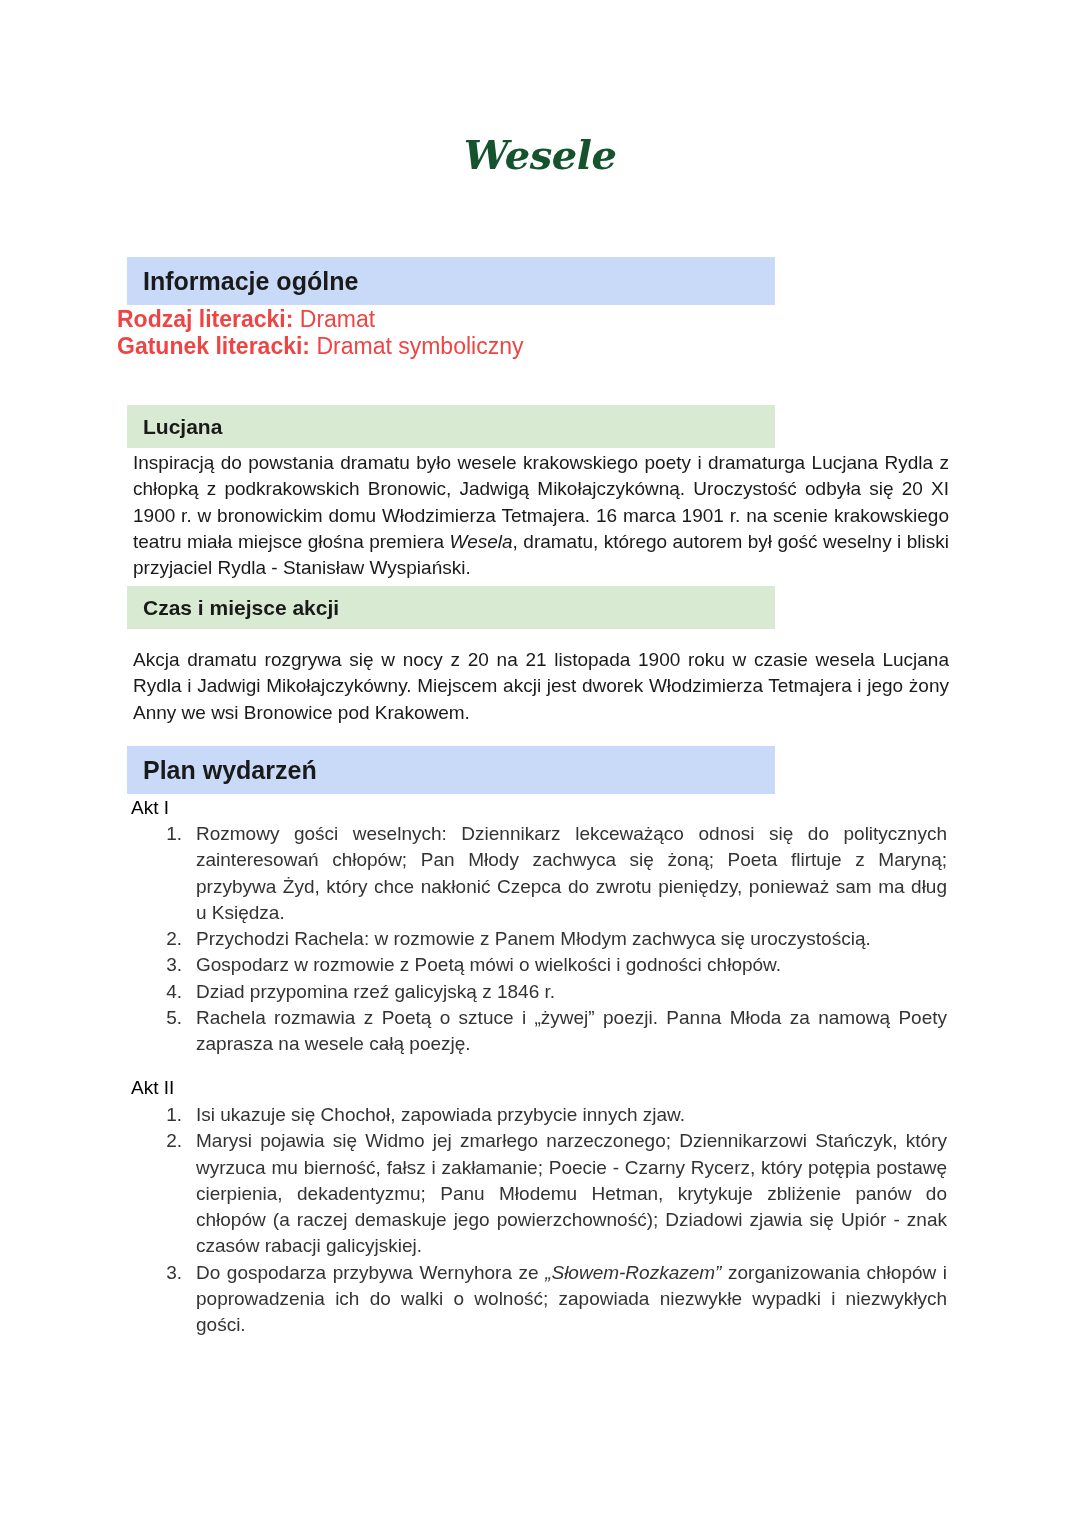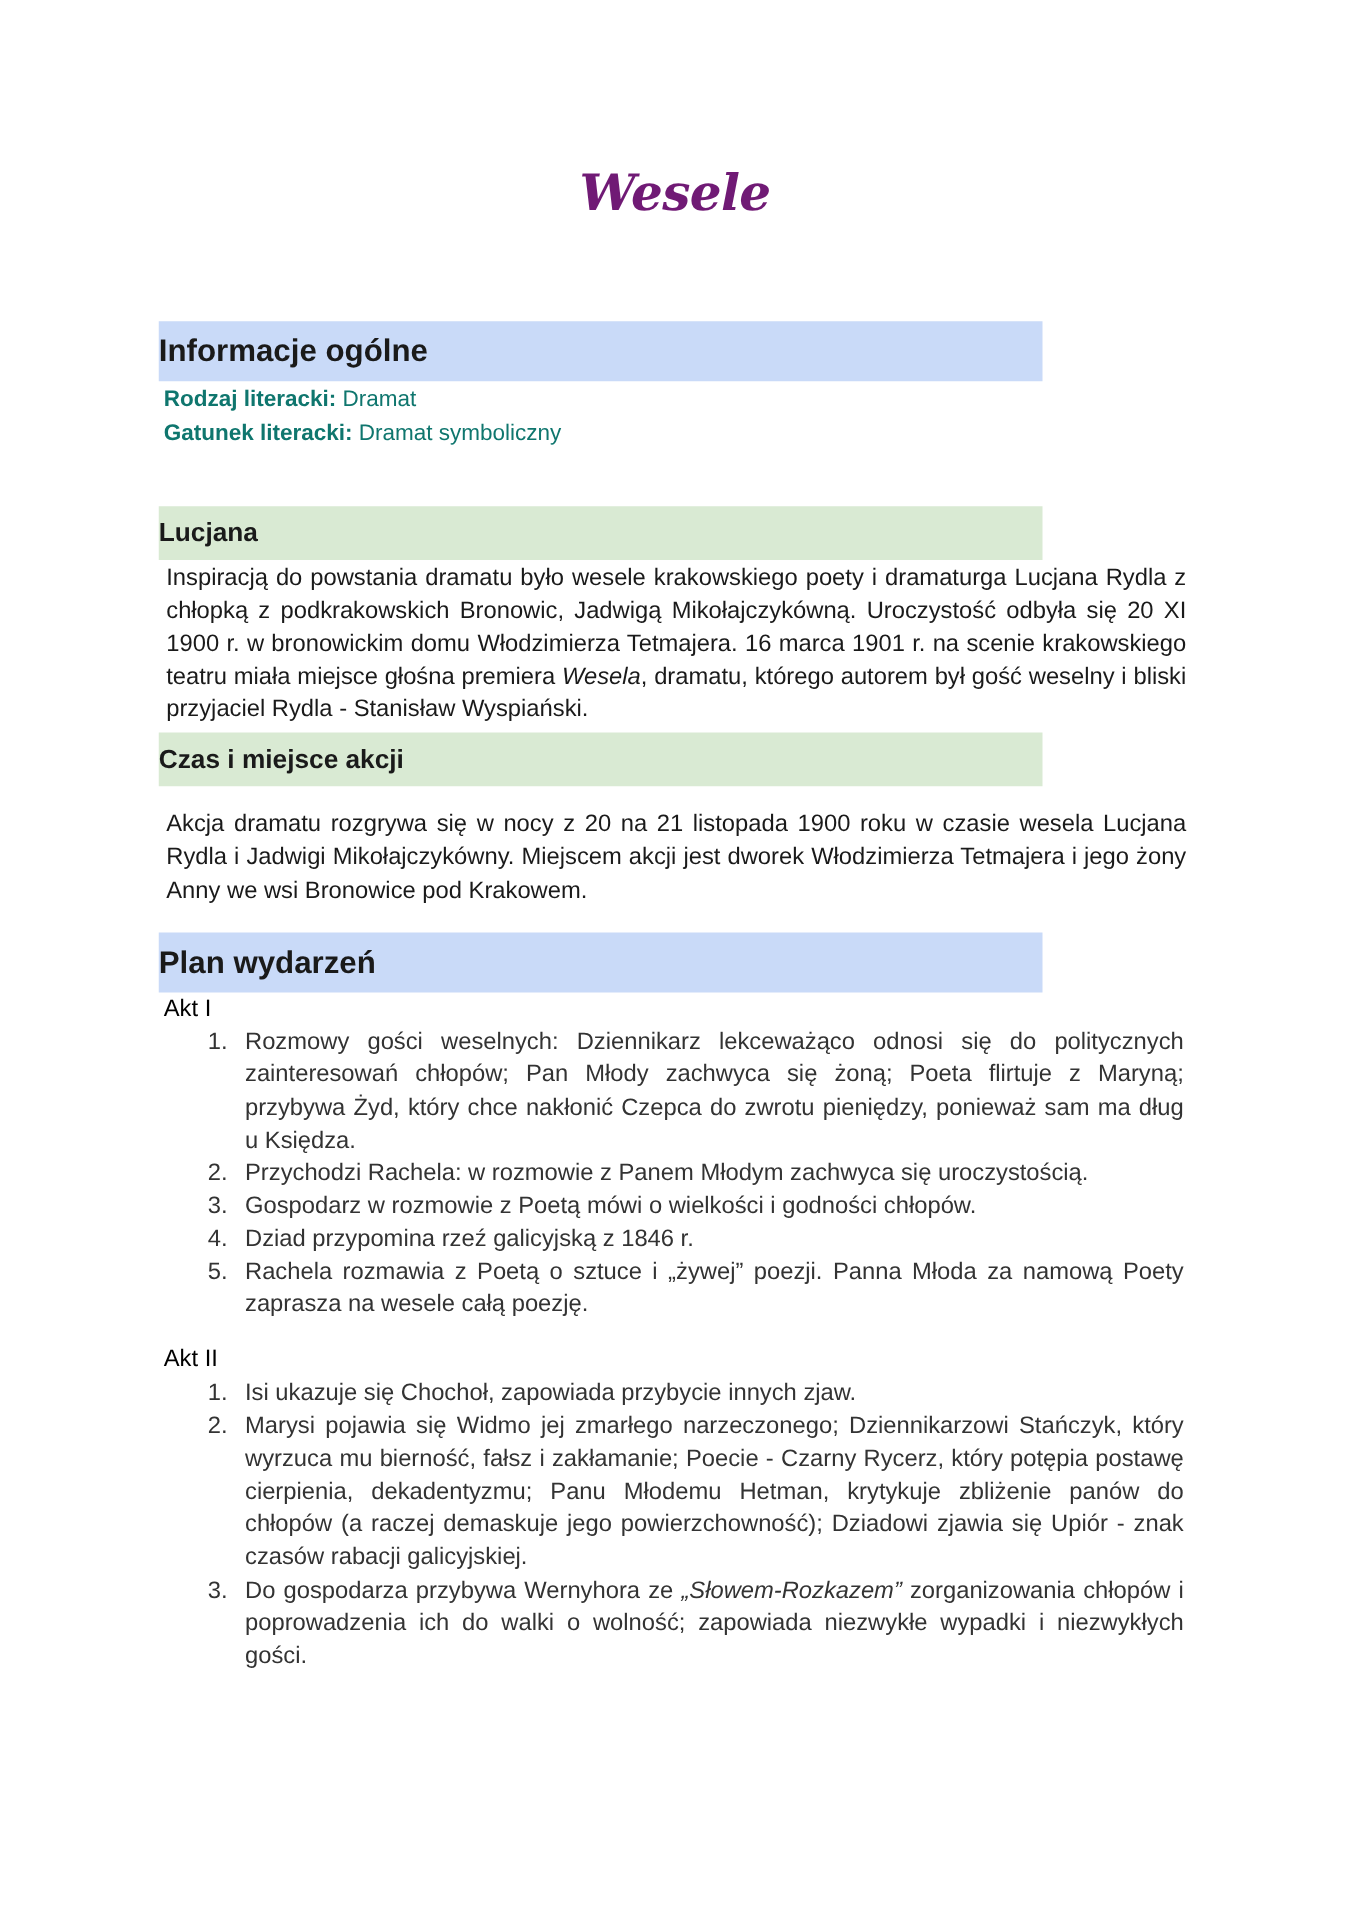--- a/index.html
+++ b/index.html
@@ -3,39 +3,39 @@
   <meta charset="utf-8">
   <style>
     * { margin: 0; padding: 0; box-sizing: border-box; }
     html, body { width: 1080px; height: 1525px; background: #ffffff; }
     body { position: relative; font-family: "Liberation Sans", sans-serif; color: #1a1a1a; overflow: hidden; }
 
     .title-block { position: absolute; top: 128px; left: 0; width: 1080px; text-align: center; }
     .doc-title {
       font-family: "DejaVu Serif", serif;
       font-weight: bold; font-style: italic;
-      font-size: 40px; line-height: 54px; color: #701a75;
+      font-size: 40px; line-height: 54px; color: #14532d;
       letter-spacing: -0.5px;
     }
     .doc-author {
       font-family: "DejaVu Serif", serif;
       font-weight: bold; font-style: italic;
       font-size: 30px; line-height: 52px; color: #111;
       letter-spacing: -0.5px;
     }
 
     .section-header {
-      position: absolute; left: 127px; width: 707px;
-      padding-left: 0; display: flex; align-items: center;
+      position: absolute; left: 127px; width: 648px;
+      padding-left: 16px; display: flex; align-items: center;
       font-weight: bold; color: #1a1a1a;
     }
     .hdr-blue { background: #c9daf8; font-size: 25px; height: 48px; }
     .hdr-green { background: #d9ead3; font-size: 21px; height: 43px; }
 
-    .info-block { position: absolute; left: 131px; top: 306px; font-size: 18px; line-height: 26.5px; color: #0f766e; }
+    .info-block { position: absolute; left: 117px; top: 306px; font-size: 23px; line-height: 26.5px; color: #ef4444; }
     .info-block b { font-weight: bold; }
 
     .para {
       position: absolute; left: 133px; width: 816px;
       font-size: 19px; line-height: 26.3px; text-align: justify; color: #1a1a1a;
     }
     .para i { font-style: italic; }
 
     .act-label { position: absolute; left: 131px; font-size: 19px; line-height: 26px; color: #000000; }
 

